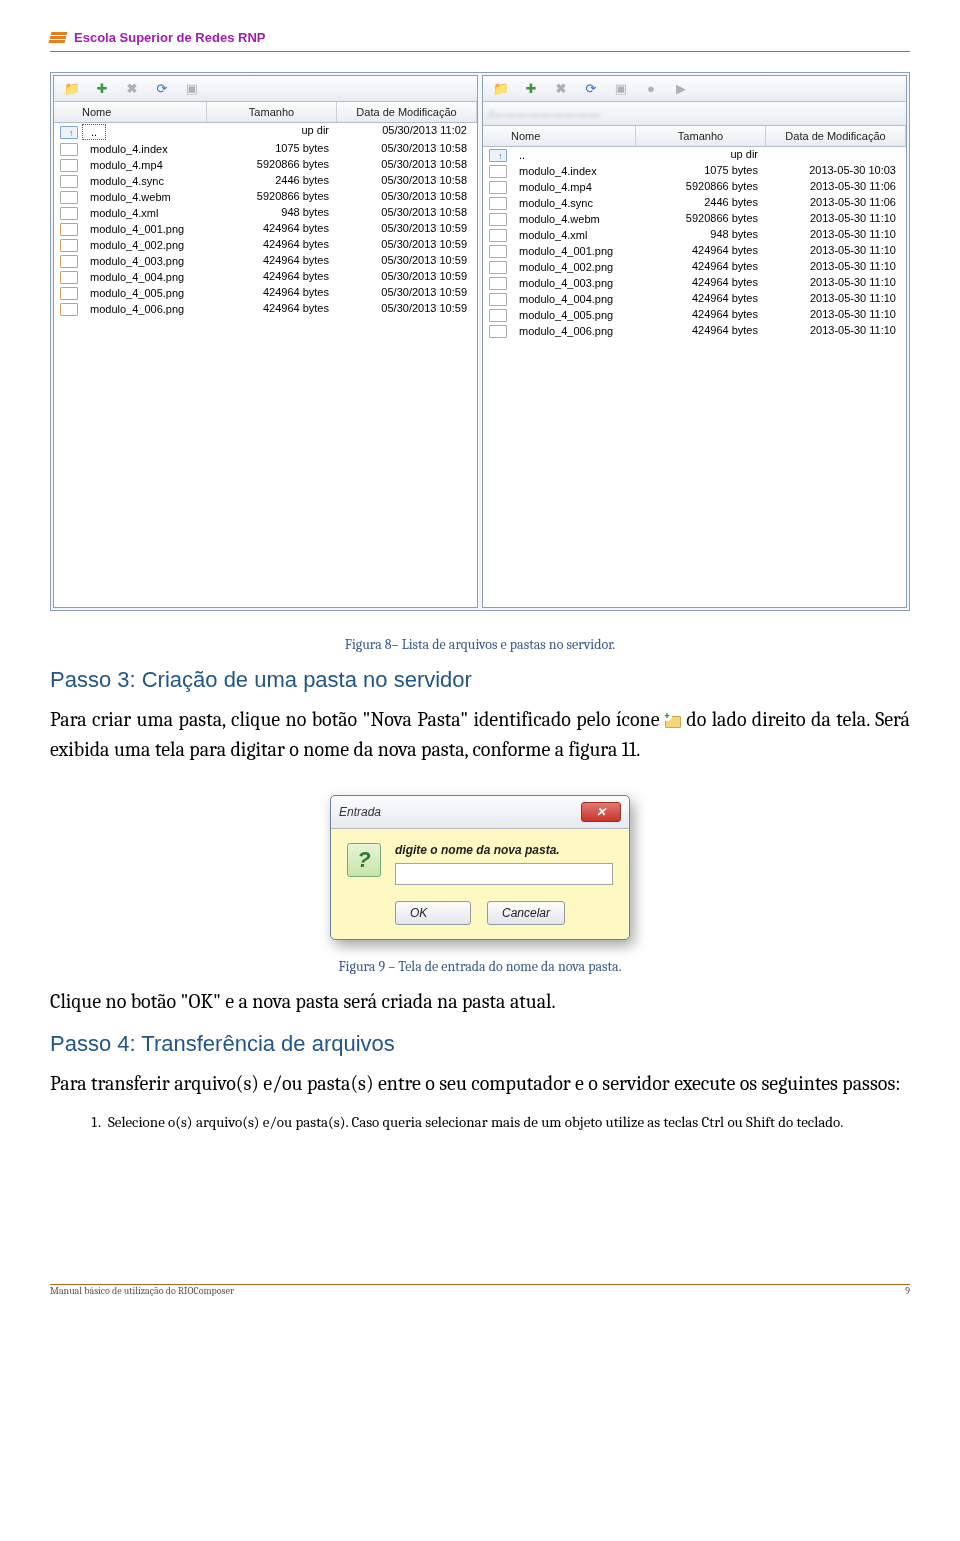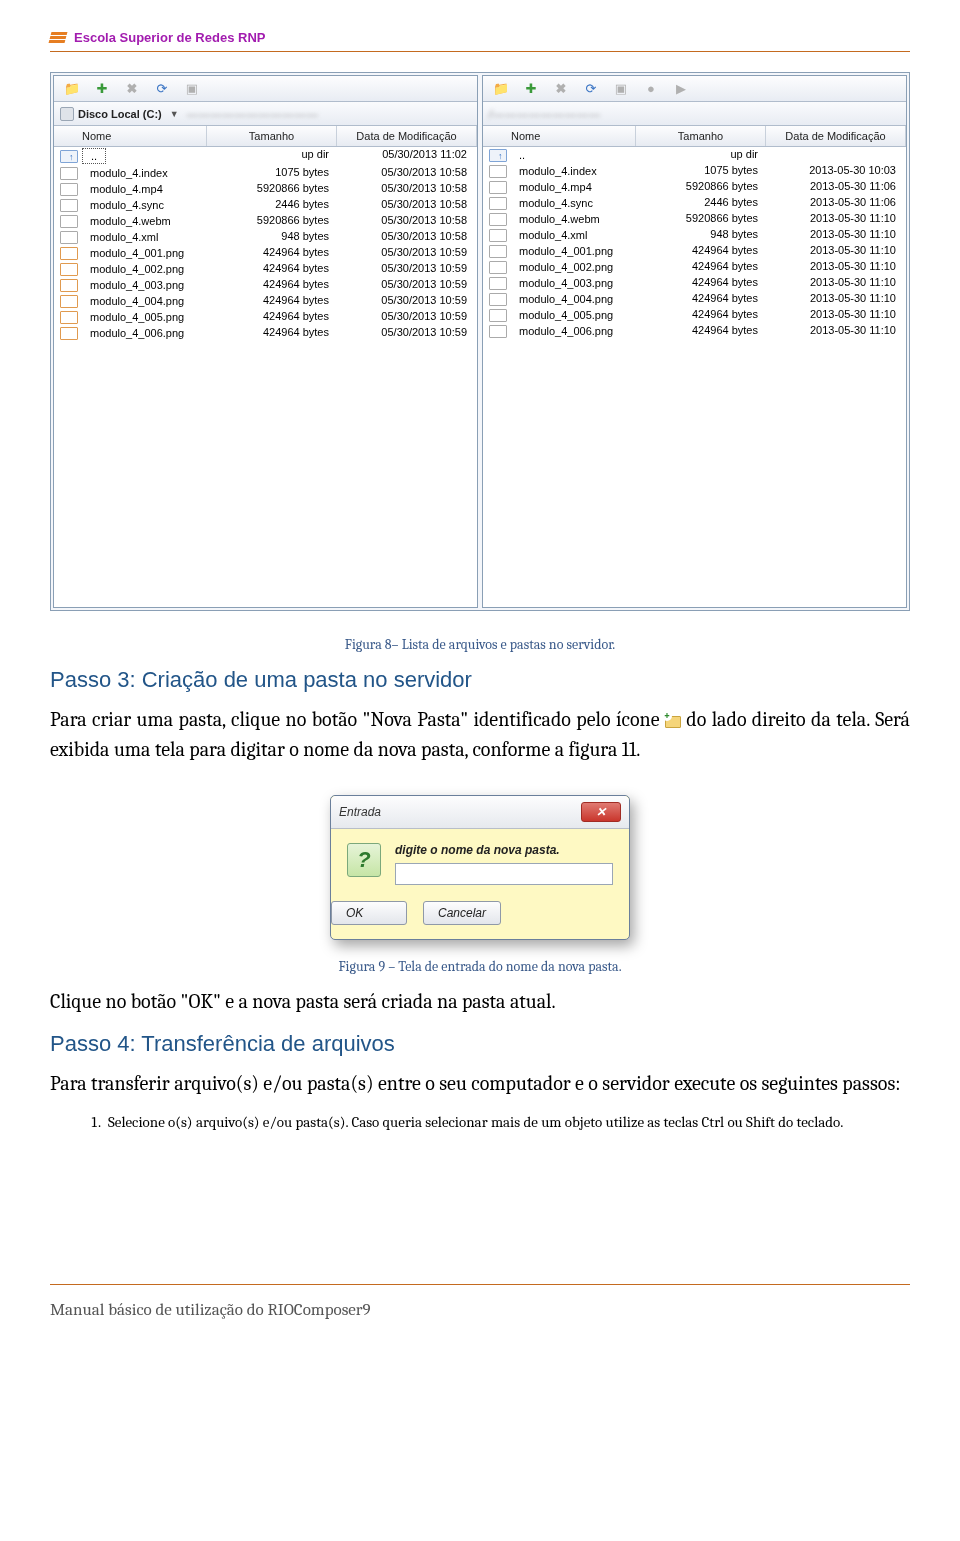--- a/index.html
+++ b/index.html
@@ -49,27 +49,27 @@
   .dialog-wrap { display:flex; justify-content:center; margin: 30px 0 18px; }
   .dialog { width: 300px; border:1px solid #6a7f9b; border-radius:5px; box-shadow: 4px 6px 14px rgba(0,0,0,.35); font-family: Tahoma, Arial, sans-serif; background:#fef9c3;font-style:italic;}
   .dlg-titlebar { display:flex; justify-content:space-between; align-items:center; background:linear-gradient(#fdfdfe,#e6e9ee); border-bottom:1px solid #b8bec8; padding:6px 8px; border-radius:5px 5px 0 0;}
   .dlg-title { font-size:12px; color:#333;}
   .dlg-close { width:40px; height:20px; background:linear-gradient(#e07a72,#c9362c); border:1px solid #a12c24; border-radius:3px; color:#fff; display:flex; align-items:center; justify-content:center; font-size:12px; font-weight:bold;}
   .dlg-body { padding: 14px 16px 6px; display:flex; gap:14px; align-items:flex-start;}
   .q-icon { width:34px; height:34px; border:1px solid #7ba87b; background:linear-gradient(#e6f4d8,#c6e5a6); border-radius:3px; display:flex; align-items:center; justify-content:center; color:#2e7a2e; font-size:22px; font-weight:bold;}
   .dlg-right { flex:1; }
   .dlg-msg { font-size:12px; font-weight:bold; color:#222; margin-bottom:6px;}
   .dlg-input { width:100%; height:22px; border:1px solid #9aa6b5; background:#fff;}
-  .dlg-buttons { display:flex; gap:16px; padding: 10px 0 14px;}
+  .dlg-buttons { display:flex; justify-content:center; gap:16px; padding: 10px 0 14px;}
   .dlg-btn { min-width:76px; padding:4px 14px; font-size:12px; background:linear-gradient(#fdfdfe,#e3e6eb); border:1px solid #8f99a8; border-radius:3px; color:#222;}
 
   ol.steps { font-family: Cambria, Georgia, serif; font-size:15px; line-height:1.55; padding-left: 54px; text-align: justify; margin-top:6px;}
   ol.steps li { padding-left: 4px; }
 
-  .footer { border-top:1.5px solid #c46a1f; margin-top: 150px; padding-top:15px; display:flex; justify-content:flex-start; font-family: Cambria, Georgia, serif; font-size:17px; color:#555;}
+  .footer { border-top:1.5px solid #c46a1f; margin-top: 150px; padding-top:0; display:flex; justify-content:space-between; font-family: Cambria, Georgia, serif; font-size:10px; color:#555;}
 </style>
 </head>
 <body>
 
 <div class="page">
 
   <div class="header-bar">
     <span class="logo-stripes">
         <span></span>
         <span></span>
@@ -81,26 +81,20 @@
   <div class="ftp-window">
     <div class="ftp-panes">
 
       <div class="ftp-pane">
         <div class="toolbar">
           <span class="tb-icon tb-folder">📁</span>
           <span class="tb-icon tb-add">✚</span>
           <span class="tb-icon tb-del">✖</span>
           <span class="tb-icon tb-refresh">⟳</span>
           <span class="tb-icon tb-grey">▣</span>
-        </div>
-        <div class="pathbar">
-          <span class="disk-icon"></span>
-          <span class="path-text">Disco Local (C:)</span>
-          <span class="drop-arrow">▼</span>
-          <span class="blur">———————————</span>
         </div>
         <div class="cols">
           <div>Nome</div>
           <div>Tamanho</div>
           <div>Data de Modificação</div>
         </div>
         <div class="rows" id="left-rows">
             <div class="row">
               <span class="c-name">
                 <span class="ficon up">↑</span>

